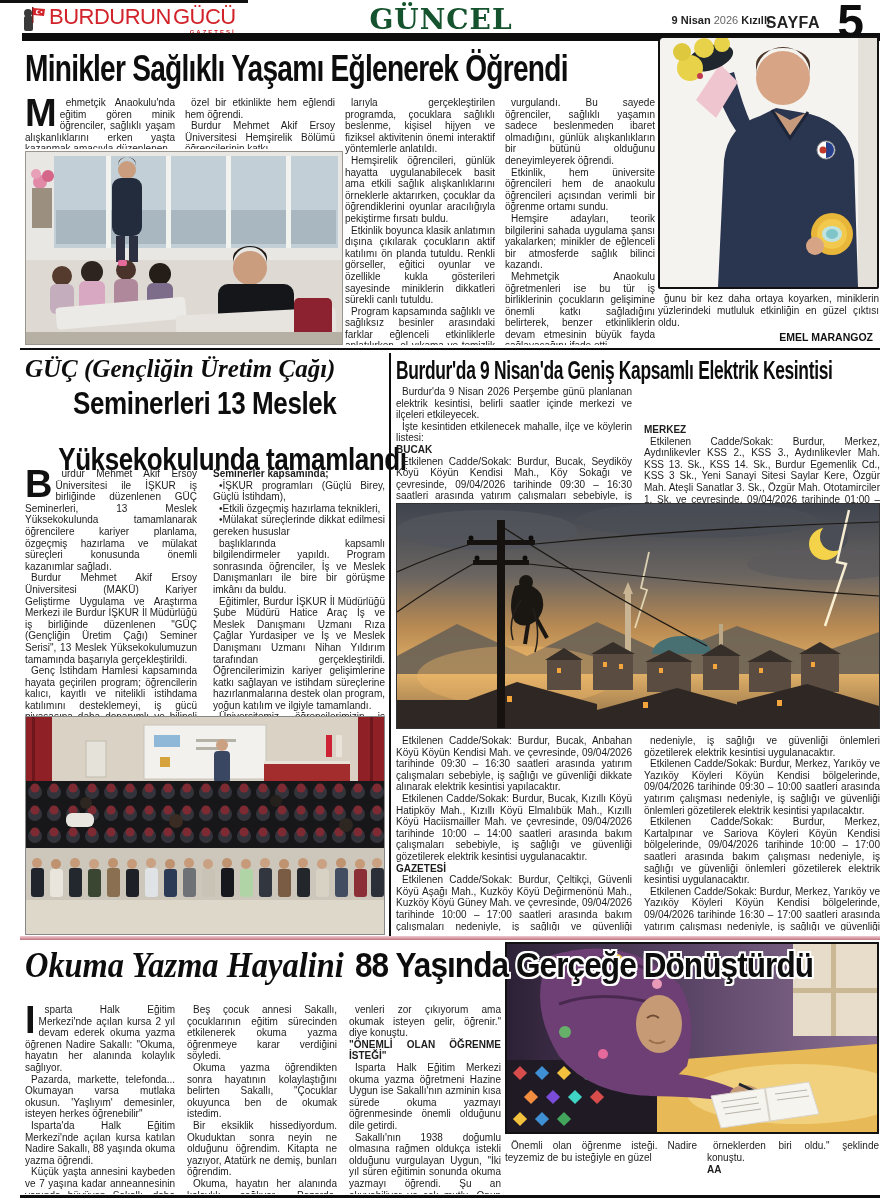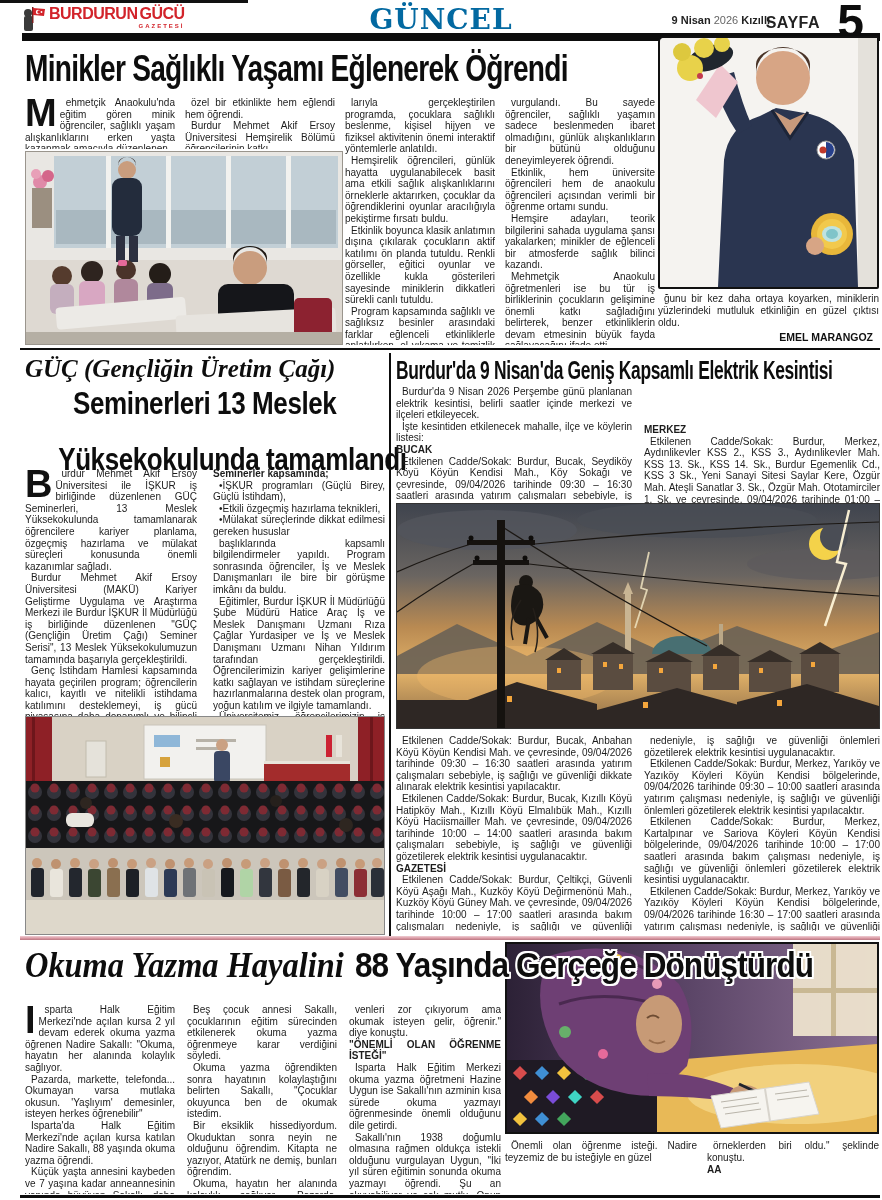--- a/index.html
+++ b/index.html
@@ -5,26 +5,26 @@
   html,body{margin:0;padding:0;background:#9a9a9a;}
   .page{position:relative;width:882px;height:1200px;background:#ffffff;overflow:hidden;
         font-family:"Liberation Sans",sans-serif;color:#1b1b1b;margin:0 auto;}
   .abs{position:absolute;}
 
   
   .top-strip{left:0;top:0;width:248px;height:3px;background:#111;}
   .logo{left:20px;top:6px;height:30px;display:flex;align-items:flex-start;}
   .logo-flag{width:26px;height:26px;margin-right:3px;}
   .logo-text{line-height:1;}
-  .logo-main{font-size:16px;font-weight:bold;letter-spacing:-0.5px;color:#d2232a;
+  .logo-main{font-size:22px;font-weight:normal;letter-spacing:-0.5px;color:#d2232a;
              transform:scaleX(.92);transform-origin:left;white-space:nowrap;}
   .logo-main .g2{margin-left:2px;}
   .logo-sub{font-size:6px;font-weight:bold;color:#d2232a;letter-spacing:2px;text-align:right;margin-top:1px;}
   .section-title{left:0;top:3px;width:882px;text-align:center;
-    font-family:"DejaVu Serif","Liberation Serif",serif;font-weight:bold;font-size:28px;color:#0369a1;letter-spacing:1px;}
+    font-family:"DejaVu Serif","Liberation Serif",serif;font-weight:bold;font-size:28px;color:#14532d;letter-spacing:1px;}
   .hdr-date{right:112px;top:14px;font-size:11px;color:#222;white-space:nowrap;}
   .hdr-date .b{font-weight:bold;}
   .hdr-date .y{color:#666;}
   .sayfa{right:62px;top:14px;font-size:16px;color:#222;letter-spacing:.5px;font-weight:bold;}
   .pagenum{right:18px;top:-6px;font-size:48px;font-weight:bold;color:#0d0d0d;}
   .blackbar{left:22px;top:33px;width:858px;height:8px;background:#0d0d0d;}
 
   
   .hr1{left:20px;top:348px;width:860px;height:2px;background:#0d0d0d;}
   .vline{left:389px;top:353px;width:2px;height:583px;background:#0d0d0d;}

